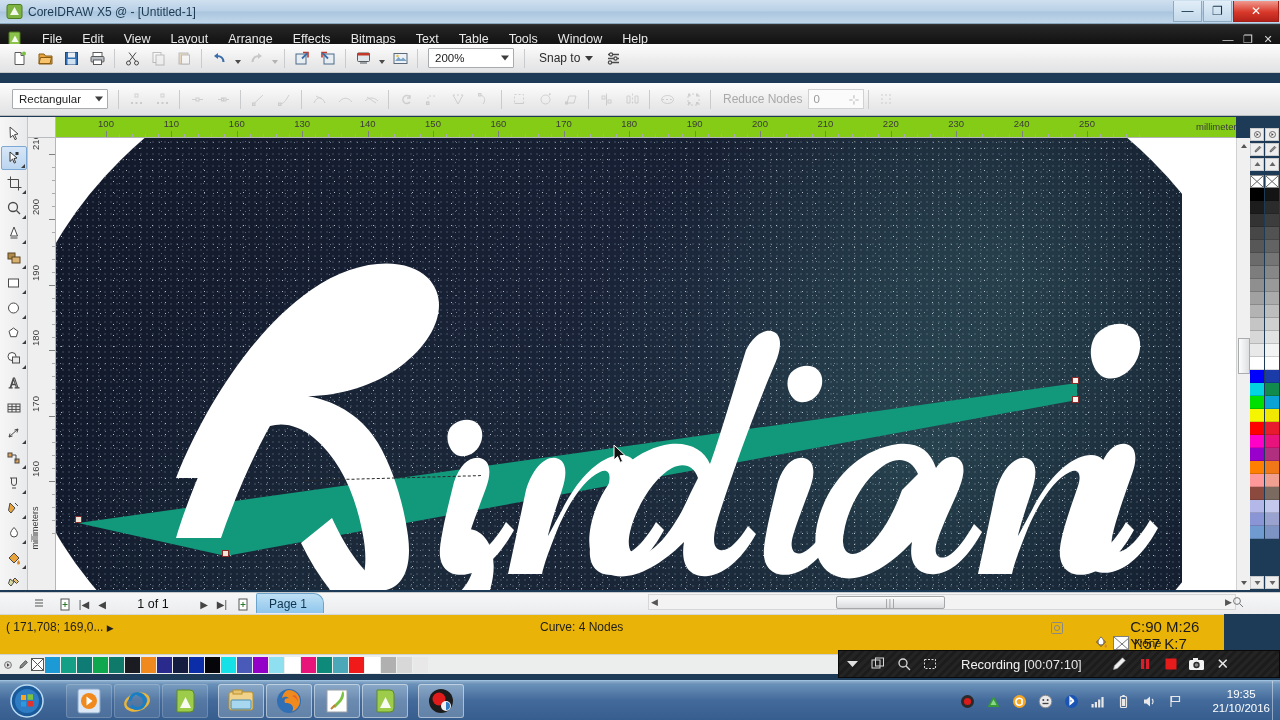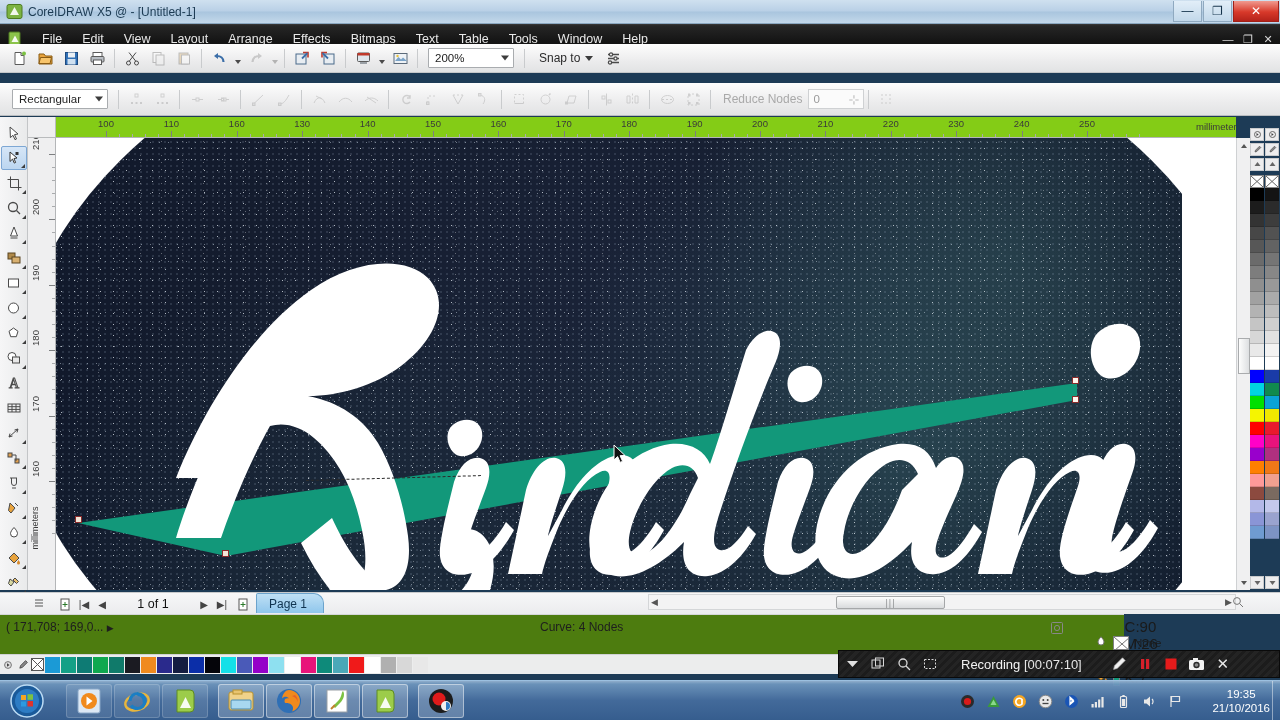--- a/index.html
+++ b/index.html
@@ -131,21 +131,21 @@
   
   .navbar{ position:absolute; left:0; top:592px; width:1280px; height:22px; background:linear-gradient(to bottom,#f7f7f8,#ebecee); border-top:1px solid #c9cbcd;}
   .pagetab{
     position:absolute; left:256px; top:593px; height:20px; padding:0 16px 0 12px;
     background:linear-gradient(to bottom,#bfe0f5,#8fc6ec); border:1px solid #6ba3cc; border-bottom:none;
     border-radius:2px 10px 0 0; font-size:12px; color:#103450; display:flex; align-items:center;
   }
   .navbtn{ position:absolute; font-size:11px; color:#444; display:flex; align-items:center; justify-content:center; }
 
   
-  .statusbar{ position:absolute; left:0; top:614px; width:1124px; height:40px; background:#4d7c0f; border-top:1px solid #d4d6d8; }
+  .statusbar{ position:absolute; left:0; top:614px; width:1224px; height:40px; background:#eab308; border-top:1px solid #d4d6d8; }
   .st-coords{ position:absolute; left:6px; top:5px; font-size:12px; color:#1e1e1e;}
   .st-curve{ position:absolute; left:540px; top:5px; font-size:12px; color:#1e1e1e;}
   .st-profiles{ position:absolute; left:6px; top:24px; font-size:11.5px; color:#1e1e1e;}
   .st-fillrow{ position:absolute; left:1094px; top:3px; display:flex; align-items:flex-end; gap:5px; font-size:15px; color:#1a1a1a;}
   .st-outrow{ position:absolute; left:1094px; top:20px; display:flex; align-items:center; gap:5px; font-size:11.5px; color:#1a1a1a;}
   .swatch{ width:16px;height:14px; border:1px solid #7d7f81;}
 
   
   .docpal{ position:absolute; left:0; top:654px; width:1280px; height:20px; background:#eceded; border-top:1px solid #d0d2d4; display:flex; align-items:center;}
   .dp-ctl{ width:15px;height:16px; display:flex;align-items:center;justify-content:center;}

